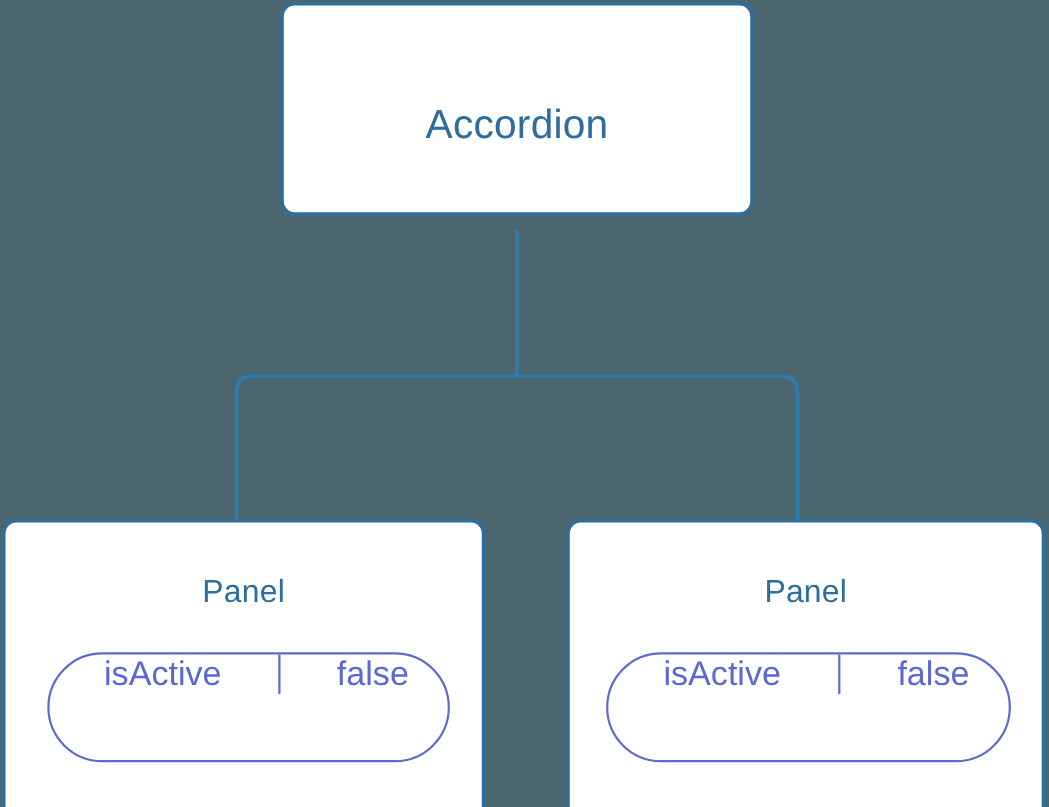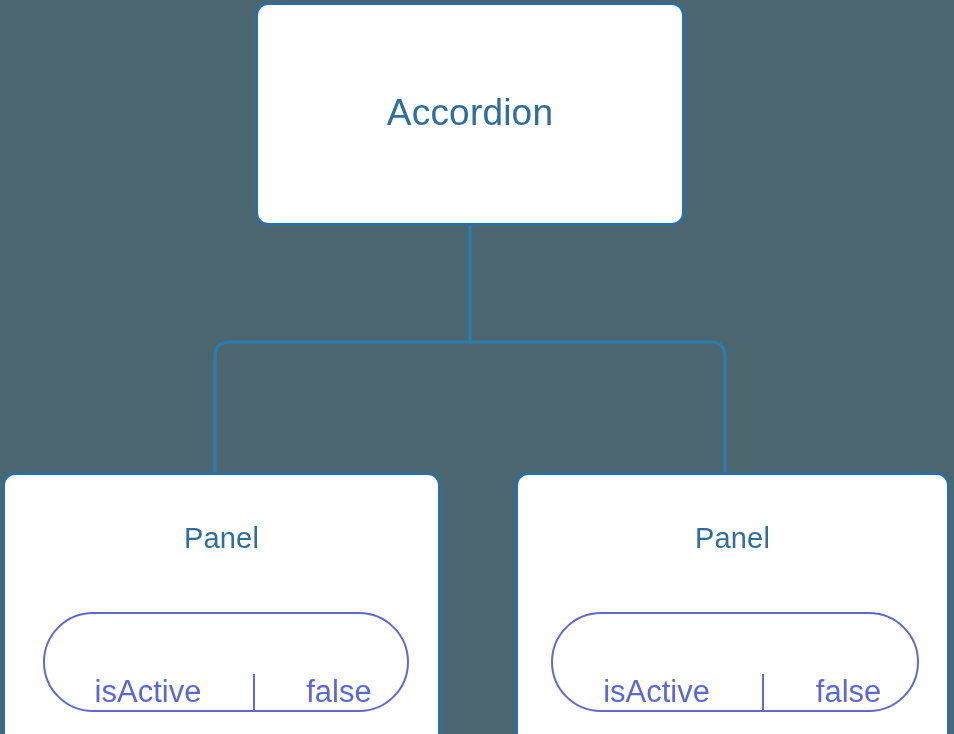--- a/index.html
+++ b/index.html
@@ -50,21 +50,21 @@
     font-weight: 400;
     letter-spacing: 0.2px;
     white-space: nowrap;
   }
 
   
   #node-accordion {
     left: 255px;
     top: 2px;
     width: 430px;
-    height: 224px;
+    height: 194px;
     padding-left: 24px;
   }
   #node-accordion .node-title {
     top: 87px;
     font-size: 37px;
   }
 
   
   .panel-node {
     top: 472px;
@@ -84,26 +84,25 @@
   }
   #node-panel-left .node-title  { top: 47px; }
   #node-panel-right .node-title { top: 47px; }
 
   
   .state-pill {
     position: absolute;
     top: 118px;
     height: 100px;
     display: flex;
-    align-items: flex-end;
+    align-items: flex-start;
     border: 2.5px solid #5c6ad0;
     border-radius: 52px;
     box-sizing: border-box;
     background: #ffffff;
-    margin-top: 19px;
   }
   #node-panel-left .state-pill {
     left: 38px;
     width: 366px;
   }
   #node-panel-right .state-pill {
     left: 33px;
     width: 368px;
   }
 

